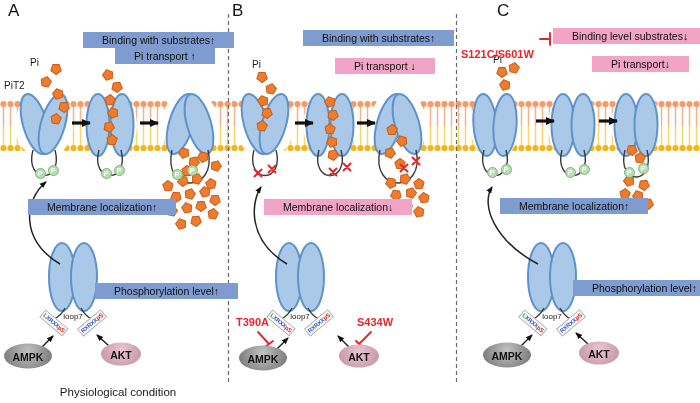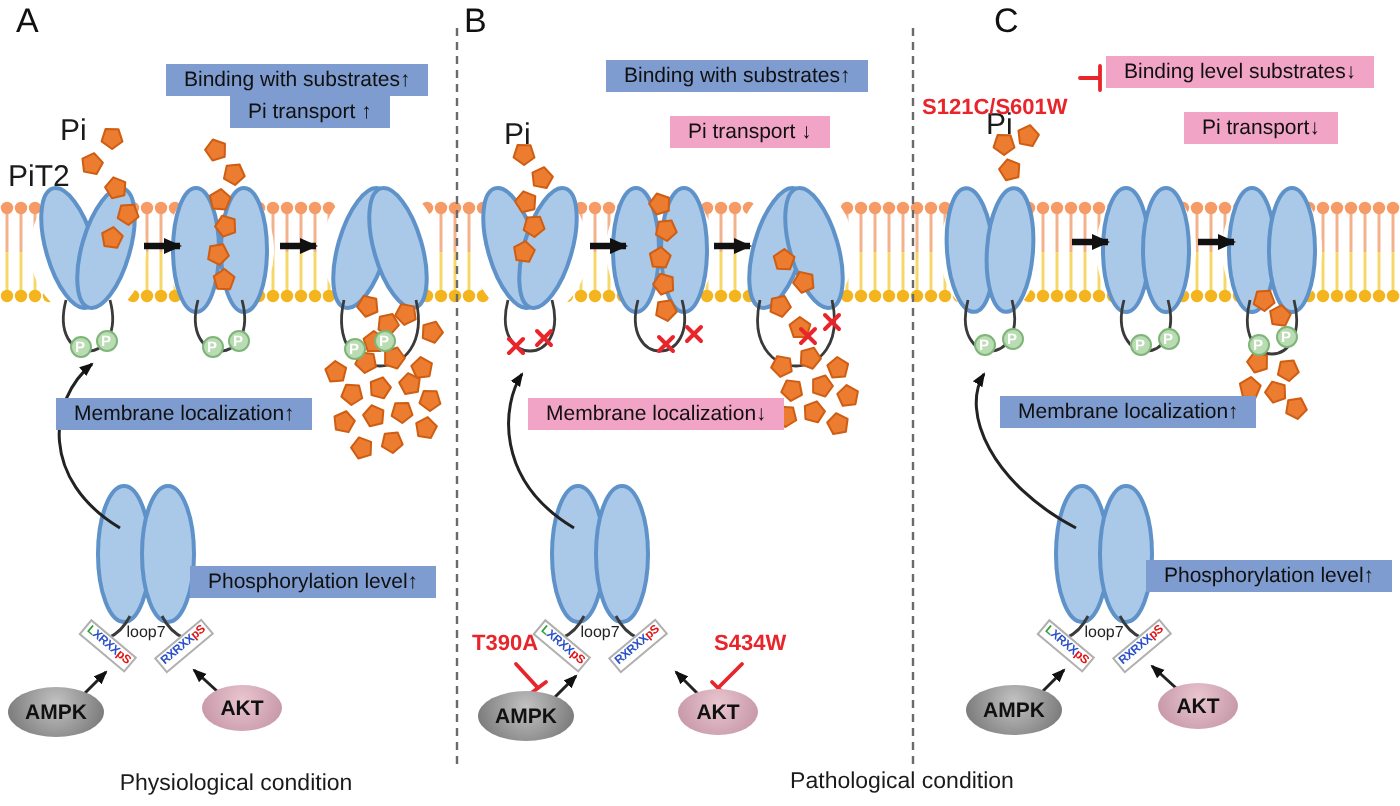--- a/index.html
+++ b/index.html
@@ -7,22 +7,22 @@
          font-family:"Liberation Sans",sans-serif;color:#111;}
   #gfx{position:absolute;left:0;top:0;}
   .lobe{fill:#aac9e9;stroke:#5e92c8;stroke-width:2;}
   .loop{fill:none;stroke:#3a3a3a;stroke-width:1.4;}
   .tharrow{stroke:#111;stroke-width:3.2;}
   .karrow,.curve{fill:none;stroke:#222;stroke-width:1.5;}
   .tbar{fill:none;stroke:#e8252b;stroke-width:1.9;stroke-linecap:round;}
   .divider{stroke:#6a6a6a;stroke-width:1.2;stroke-dasharray:4 3;}
   .abs{position:absolute;white-space:nowrap;}
   .pletter{font-size:17px;color:#111;}
-  .small-label{font-size:15px;color:#1a1a1a;}
-  .box{position:absolute;padding:2px 9px;font-size:10.5px;color:#101010;white-space:nowrap;}
+  .small-label{font-size:10px;color:#1a1a1a;}
+  .box{position:absolute;padding:2px 19px;font-size:10.5px;color:#101010;white-space:nowrap;}
   .box[data-tone="blue"]{background:#7e9cd0;}
   .box[data-tone="pink"]{background:#f2a4c6;}
   .mutation{position:absolute;font-size:11px;font-weight:600;color:#e8252b;white-space:nowrap;}
   .kinase{position:absolute;display:flex;align-items:center;justify-content:center;
           border-radius:50%;font-size:10.5px;font-weight:600;color:#111;
           transform:translate(-50%,-50%);}
   .ampk{width:48px;height:25px;background:radial-gradient(circle at 50% 32%,#c2c2c2,#6e6e6e);}
   .akt{width:40px;height:23px;background:radial-gradient(circle at 50% 32%,#e9c6d0,#c08ea0);}
   .loop7{position:absolute;font-size:8px;color:#222;transform:translate(-50%,-50%);}
   .tag{position:absolute;background:#fff;border:1px solid #b0b0b0;padding:0 1px;
@@ -264,21 +264,20 @@
   <div class="tag rot-r" style="left:571px;top:323px"><span class="mb">RXRXX</span><span class="mr">pS</span></div>
 
   <div class="kinase ampk" style="left:28px;top:356px">AMPK</div>
   <div class="kinase akt" style="left:121px;top:354px">AKT</div>
   <div class="kinase ampk" style="left:263px;top:358px">AMPK</div>
   <div class="kinase akt" style="left:359px;top:356px">AKT</div>
   <div class="kinase ampk" style="left:507px;top:355px">AMPK</div>
   <div class="kinase akt" style="left:599px;top:353px">AKT</div>
 
   <div class="caption" style="left:118px;top:386px">Physiological condition</div>
-  <div class="caption" style="left:451px;top:385px">Pathological condition</div>
 
 <div class="pcircle" style="left: 34.5px; top: 167.5px;">P</div>
     <div class="pcircle" style="left: 47.5px; top: 164.5px;">P</div>
     <div class="pcircle" style="left: 100.5px; top: 167.5px;">P</div>
     <div class="pcircle" style="left: 113.5px; top: 164.5px;">P</div>
     <div class="pcircle" style="left: 171.5px; top: 168.5px;">P</div>
     <div class="pcircle" style="left: 186.5px; top: 164.5px;">P</div>
     <div class="pcircle" style="left: 486.5px; top: 166.5px;">P</div>
     <div class="pcircle" style="left: 500.5px; top: 163.5px;">P</div>
     <div class="pcircle" style="left: 564.5px; top: 166.5px;">P</div>

